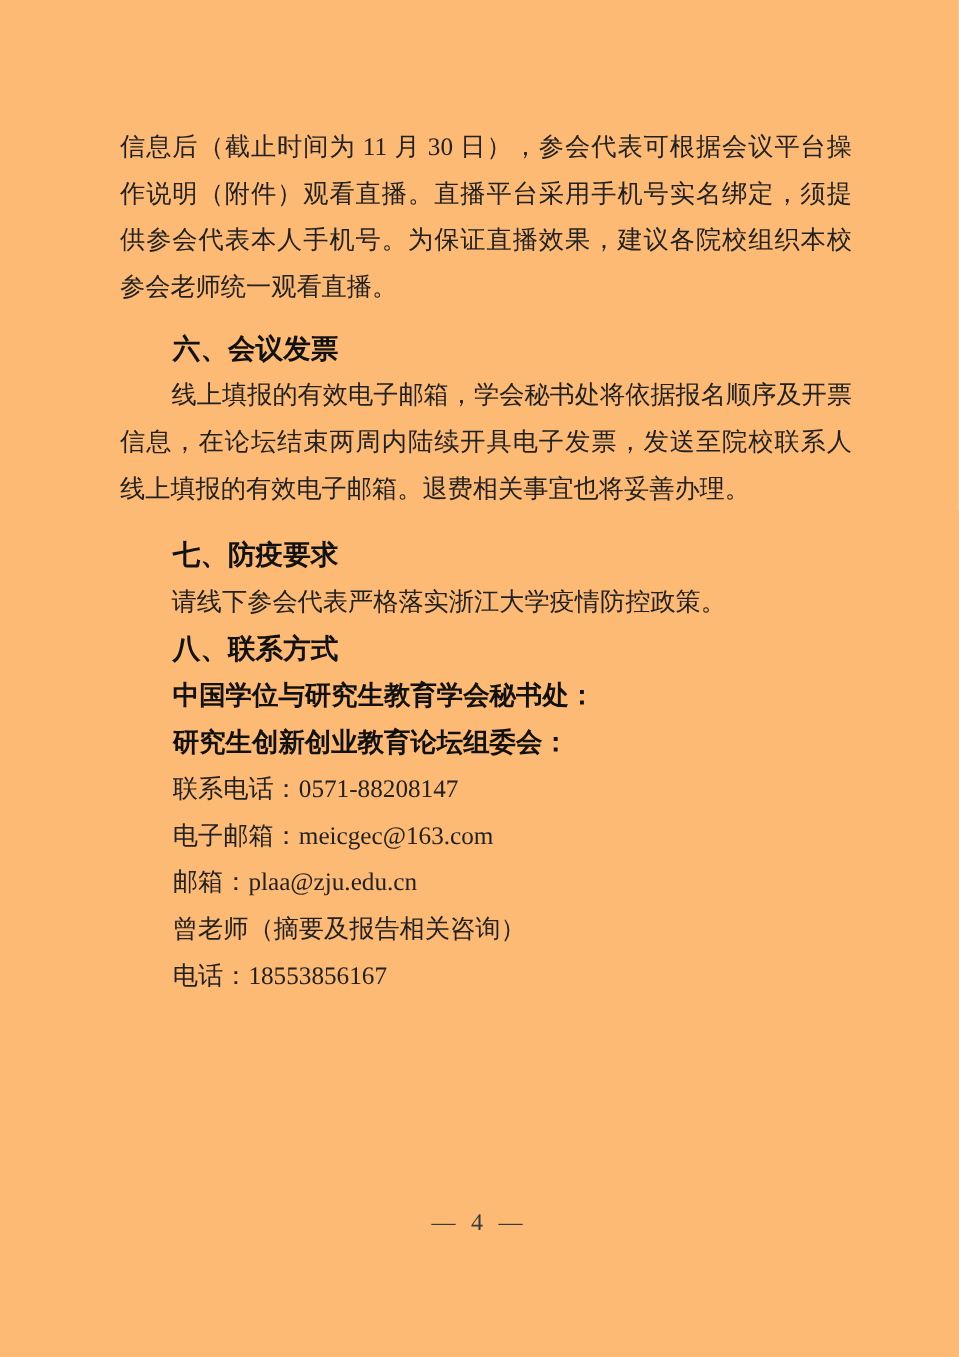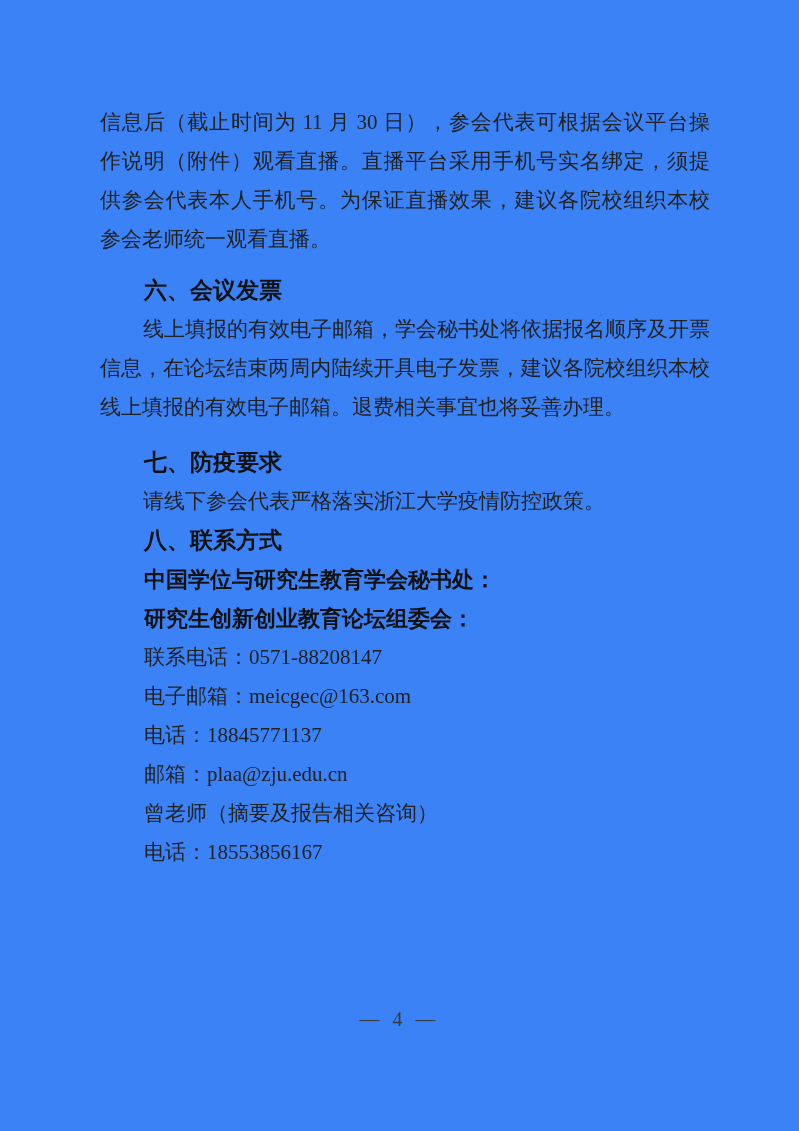--- a/index.html
+++ b/index.html
@@ -5,21 +5,21 @@
   html, body {
     margin: 0;
     padding: 0;
     background: #e8e8e8;
   }
   .page {
     position: relative;
     width: 799px;
     height: 1131px;
     margin: 0 auto;
-    background: #3b82f6;
+    background: #fdba74;
     overflow: hidden;
     color: #212121;
     font-family: "Liberation Serif", "DejaVu Serif", serif;
   }
   .content {
     padding: 103px 89px 0 100px;
   }
   .line {
     font-size: 21px;
     line-height: 39px;
@@ -81,41 +81,40 @@
     <div>
       <div class="line j">信息后（截止时间为 11 月 30 日），参会代表可根据会议平台操</div>
       <div class="line j">作说明（附件）观看直播。直播平台采用手机号实名绑定，须提</div>
       <div class="line j">供参会代表本人手机号。为保证直播效果，建议各院校组织本校</div>
       <div class="line">参会老师统一观看直播。</div>
     </div>
 
     <div>
       <div class="heading mt12">六、会议发票</div>
       <div class="line j indent">线上填报的有效电子邮箱，学会秘书处将依据报名顺序及开票</div>
-      <div class="line j">信息，在论坛结束两周内陆续开具电子发票，建议各院校组织本校</div>
+      <div class="line j">信息，在论坛结束两周内陆续开具电子发票，发送至院校联系人</div>
       <div class="line">线上填报的有效电子邮箱。退费相关事宜也将妥善办理。</div>
     </div>
 
     <div>
       <div class="heading mt16">七、防疫要求</div>
       <div class="line indent">请线下参会代表严格落实浙江大学疫情防控政策。</div>
     </div>
 
     <div>
       <div class="heading mt0">八、联系方式</div>
 
       <div>
         <div class="org-title">中国学位与研究生教育学会秘书处：</div>
       </div>
 
       <div>
         <div class="org-title">研究生创新创业教育论坛组委会：</div>
         <div class="line contact">联系电话：0571-88208147</div>
         <div class="line contact">电子邮箱：meicgec@163.com</div>
-        <div class="line contact">电话：18845771137</div>
         <div class="line contact">邮箱：plaa@zju.edu.cn</div>
         <div class="line contact">曾老师（摘要及报告相关咨询）</div>
         <div class="line contact">电话：18553856167</div>
       </div>
     </div>
 
   </div>
 
   <div class="footer">
     <span>— 4 —</span>

